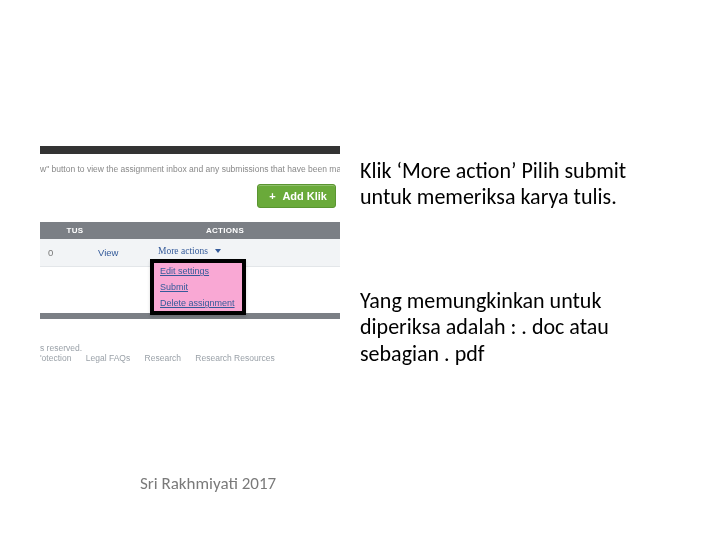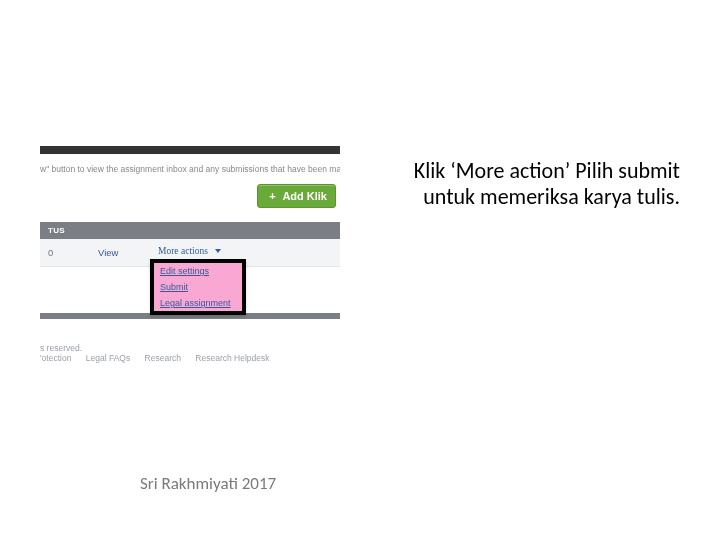--- a/index.html
+++ b/index.html
@@ -57,20 +57,21 @@
     text-align: center;
     font-weight: bold;
   }
   .hdrrow {
     display: flex;
     background: #7b7f85;
     color: #fff;
     font-size: 8px;
     font-weight: bold;
     letter-spacing: .04em;
+    text-align: center;
   }
   .hdrrow > div { padding: 4px 8px; }
   .h-status { width: 70px; }
   .h-actions { flex: 1; }
   .datarow {
     display: flex;
     font-size: 9.5px;
     color: #355b9a;
     background: #f2f4f6;
     border-bottom: 1px solid #e3e6e9;
@@ -113,21 +114,20 @@
   .footlinks span { margin-right: 12px; white-space: nowrap; }
 
   
   .txt1, .txt2 {
     position: absolute;
     left: 360px;
     width: 320px;
     font-size: 22px;
     line-height: 1.2;
     color: #000;
-    text-align: right;
   }
   .txt1 { top: 158px; }
   .txt2 { top: 288px; }
 
   .credit {
     position: absolute;
     left: 140px;
     bottom: 46px;
     font-size: 17px;
     color: #7a7a7a;
@@ -144,45 +144,47 @@
 
     <div class="btnrow">
       <div class="addbtn">
         <span class="plus">+</span>
         <span>Add Klik</span>
       </div>
     </div>
 
     <div class="hdrrow">
       <div class="h-status">TUS</div>
+      <div class="h-actions">ACTIONS</div>
     </div>
 
     <div class="datarow">
       <div class="cell c1">0</div>
       <div class="cell c2">View</div>
       <div class="cell c3">
         <span class="ddlabel">
           <span>More actions</span>
           <span class="caret"></span>
         </span>
         <div class="menu">
           <a>Edit settings</a>
           <a>Submit</a>
-          <a>Legal assignment</a>
+          <a>Delete assignment</a>
         </div>
       </div>
     </div>
 
     <div class="thinbar"></div>
 
     <div class="footlinks">
       <span>s reserved.</span><br>
       <span>'otection</span>
       <span>Legal FAQs</span>
       <span>Research</span>
-      <span>Research Helpdesk</span>
+      <span>Research Resources</span>
     </div>
   </div>
 
   <div class="txt1">Klik ‘More action’ Pilih submit untuk memeriksa karya tulis.</div>
+  <div class="txt2">Yang memungkinkan untuk diperiksa adalah : . doc atau sebagian . pdf</div>
 
   <div class="credit">Sri Rakhmiyati 2017</div>
 </div>
 
 </body></html>

